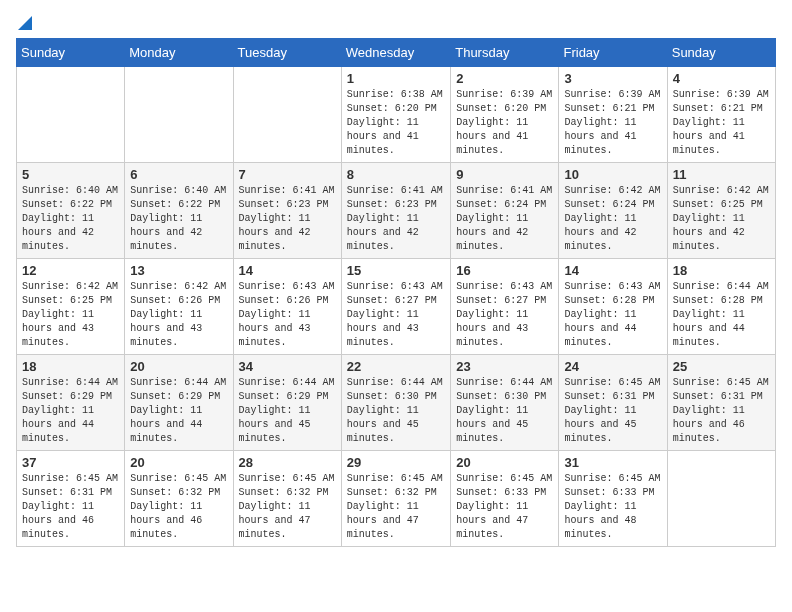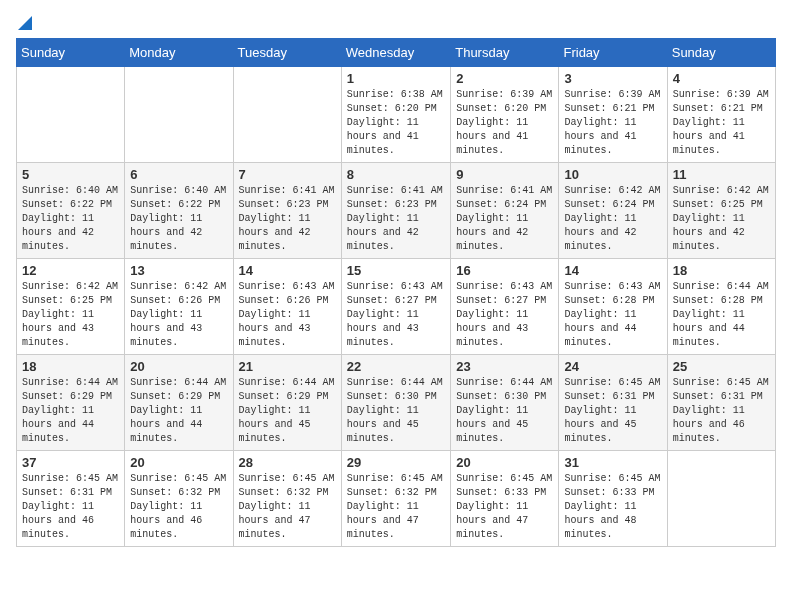--- a/index.html
+++ b/index.html
@@ -234,21 +234,21 @@
 Sunset: 6:29 PM
 Daylight: 11 hours and 44 minutes.</div>
         </td>
         <td>
           <span class="day-number">20</span>
           <div class="day-info" style="white-space: pre-line;">Sunrise: 6:44 AM
 Sunset: 6:29 PM
 Daylight: 11 hours and 44 minutes.</div>
         </td>
         <td>
-          <span class="day-number">21</span>
+          <span class="day-number">34</span>
           <div class="day-info" style="white-space: pre-line;">Sunrise: 6:44 AM
 Sunset: 6:29 PM
 Daylight: 11 hours and 45 minutes.</div>
         </td>
         <td>
           <span class="day-number">22</span>
           <div class="day-info" style="white-space: pre-line;">Sunrise: 6:44 AM
 Sunset: 6:30 PM
 Daylight: 11 hours and 45 minutes.</div>
         </td>

